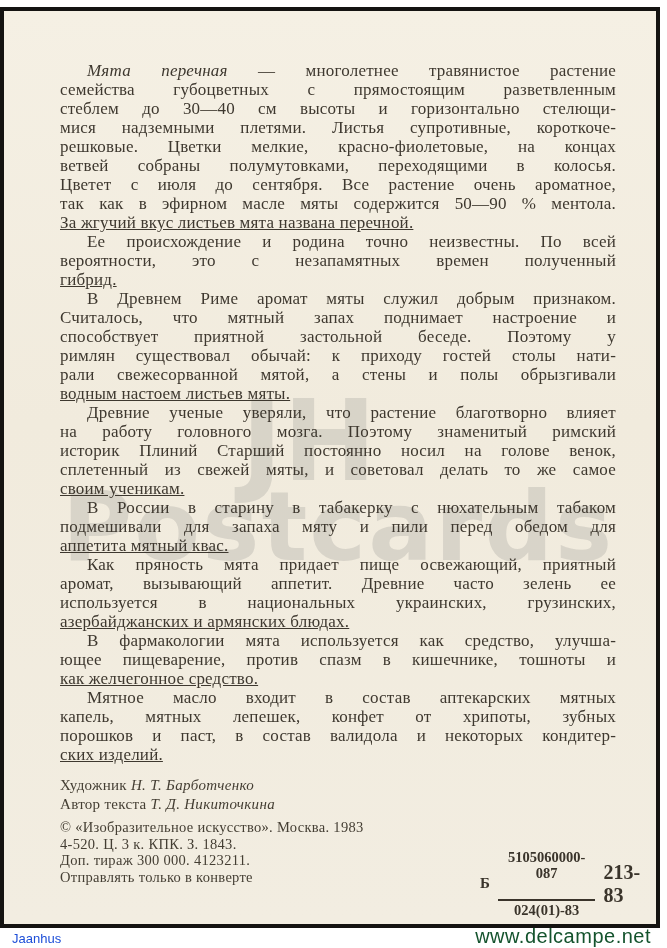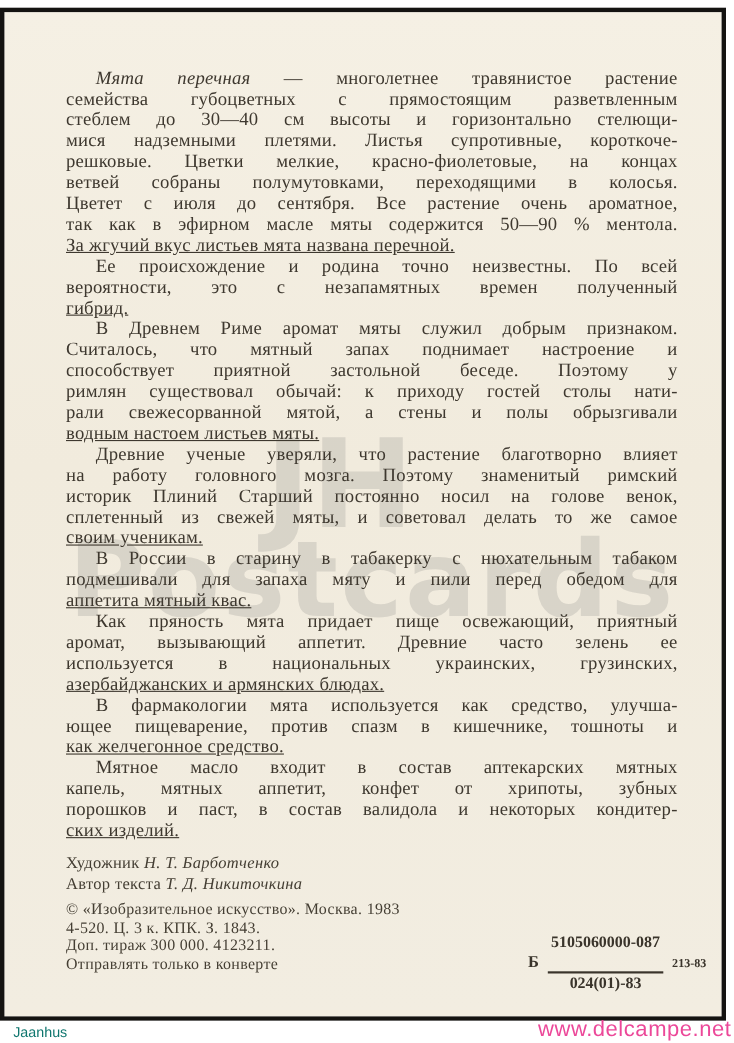--- a/index.html
+++ b/index.html
@@ -26,33 +26,33 @@
   .cr.sm{height:16.5px;line-height:16.5px;font-size:14.5px;}
   .cr.gap{margin-top:5px;}
   .pcode{
     position:absolute;left:476px;top:838px;display:flex;align-items:center;gap:8px;
     font-weight:bold;color:#3a342b;
   }
   .pcode .b{font-size:15px;}
   .frac{display:flex;flex-direction:column;text-align:center;font-size:14.5px;line-height:16px;}
   .frac .num{border-bottom:2px solid #3a342b;padding:0 3px 18px;}
   .frac .den{padding-top:1px;}
-  .pcode .suffix{font-size:11px;text-align:center;}
+  .pcode .suffix{font-size:20px;}
   .wm{
     position:absolute;font-family:"DejaVu Sans","Liberation Sans",sans-serif;
     font-weight:bold;color:rgba(120,120,118,0.20);pointer-events:none;line-height:1;
   }
   .wm-jh{left:237px;top:374px;font-size:112px;}
   .wm-pc{left:58px;top:468px;font-size:96px;letter-spacing:2px;}
   .footer{
     position:absolute;left:0;bottom:0;width:667px;height:20px;background:#ffffff;
     font-family:"Liberation Sans","DejaVu Sans",sans-serif;
   }
-  .f-left{position:absolute;left:12px;bottom:2px;font-size:13px;color:#0f766e;}
-  .f-right{position:absolute;right:2px;bottom:0px;font-size:20px;color:#ec4899;letter-spacing:0.5px;margin-top:10px;}
+  .f-left{position:absolute;left:12px;bottom:2px;font-size:13px;color:#1d4ed8;}
+  .f-right{position:absolute;right:16px;bottom:0px;font-size:20px;color:#14532d;letter-spacing:0.5px;margin-top:10px;}
 </style>
 </head>
 <body>
 
 <div class="card">
 
   <div class="wm wm-jh">JH</div>
   <div class="wm wm-pc">Postcards</div>
 
   <div class="content">
@@ -84,21 +84,21 @@
         <div class="tline"><span>подмешивали для запаха мяту и пили перед обедом для</span></div>
         <div class="tline last"><span>аппетита мятный квас.</span></div>
         <div class="tline ind"><span>Как пряность мята придает пище освежающий, приятный</span></div>
         <div class="tline"><span>аромат, вызывающий аппетит. Древние часто зелень ее</span></div>
         <div class="tline"><span>используется в национальных украинских, грузинских,</span></div>
         <div class="tline last"><span>азербайджанских и армянских блюдах.</span></div>
         <div class="tline ind"><span>В фармакологии мята используется как средство, улучша-</span></div>
         <div class="tline"><span>ющее пищеварение, против спазм в кишечнике, тошноты и</span></div>
         <div class="tline last"><span>как желчегонное средство.</span></div>
         <div class="tline ind"><span>Мятное масло входит в состав аптекарских мятных</span></div>
-        <div class="tline"><span>капель, мятных аппетит, конфет от хрипоты, зубных</span></div>
+        <div class="tline"><span>капель, мятных лепешек, конфет от хрипоты, зубных</span></div>
         <div class="tline"><span>порошков и паст, в состав валидола и некоторых кондитер-</span></div>
         <div class="tline last"><span>ских изделий.</span></div>
       </div>
     <div id="credits" class="credits">
         <div class="cr"><span>Художник </span><span class="it">Н. Т. Барботченко</span></div>
         <div class="cr"><span>Автор текста </span><span class="it">Т. Д. Никиточкина</span></div>
         <div class="cr sm gap"><span>© «Изобразительное искусство». Москва. 1983</span></div>
         <div class="cr sm"><span>4-520. Ц. 3 к. КПК. З. 1843.</span></div>
         <div class="cr sm"><span>Доп. тираж  300 000. 4123211.</span></div>
         <div class="cr sm"><span>Отправлять только в конверте</span></div>

